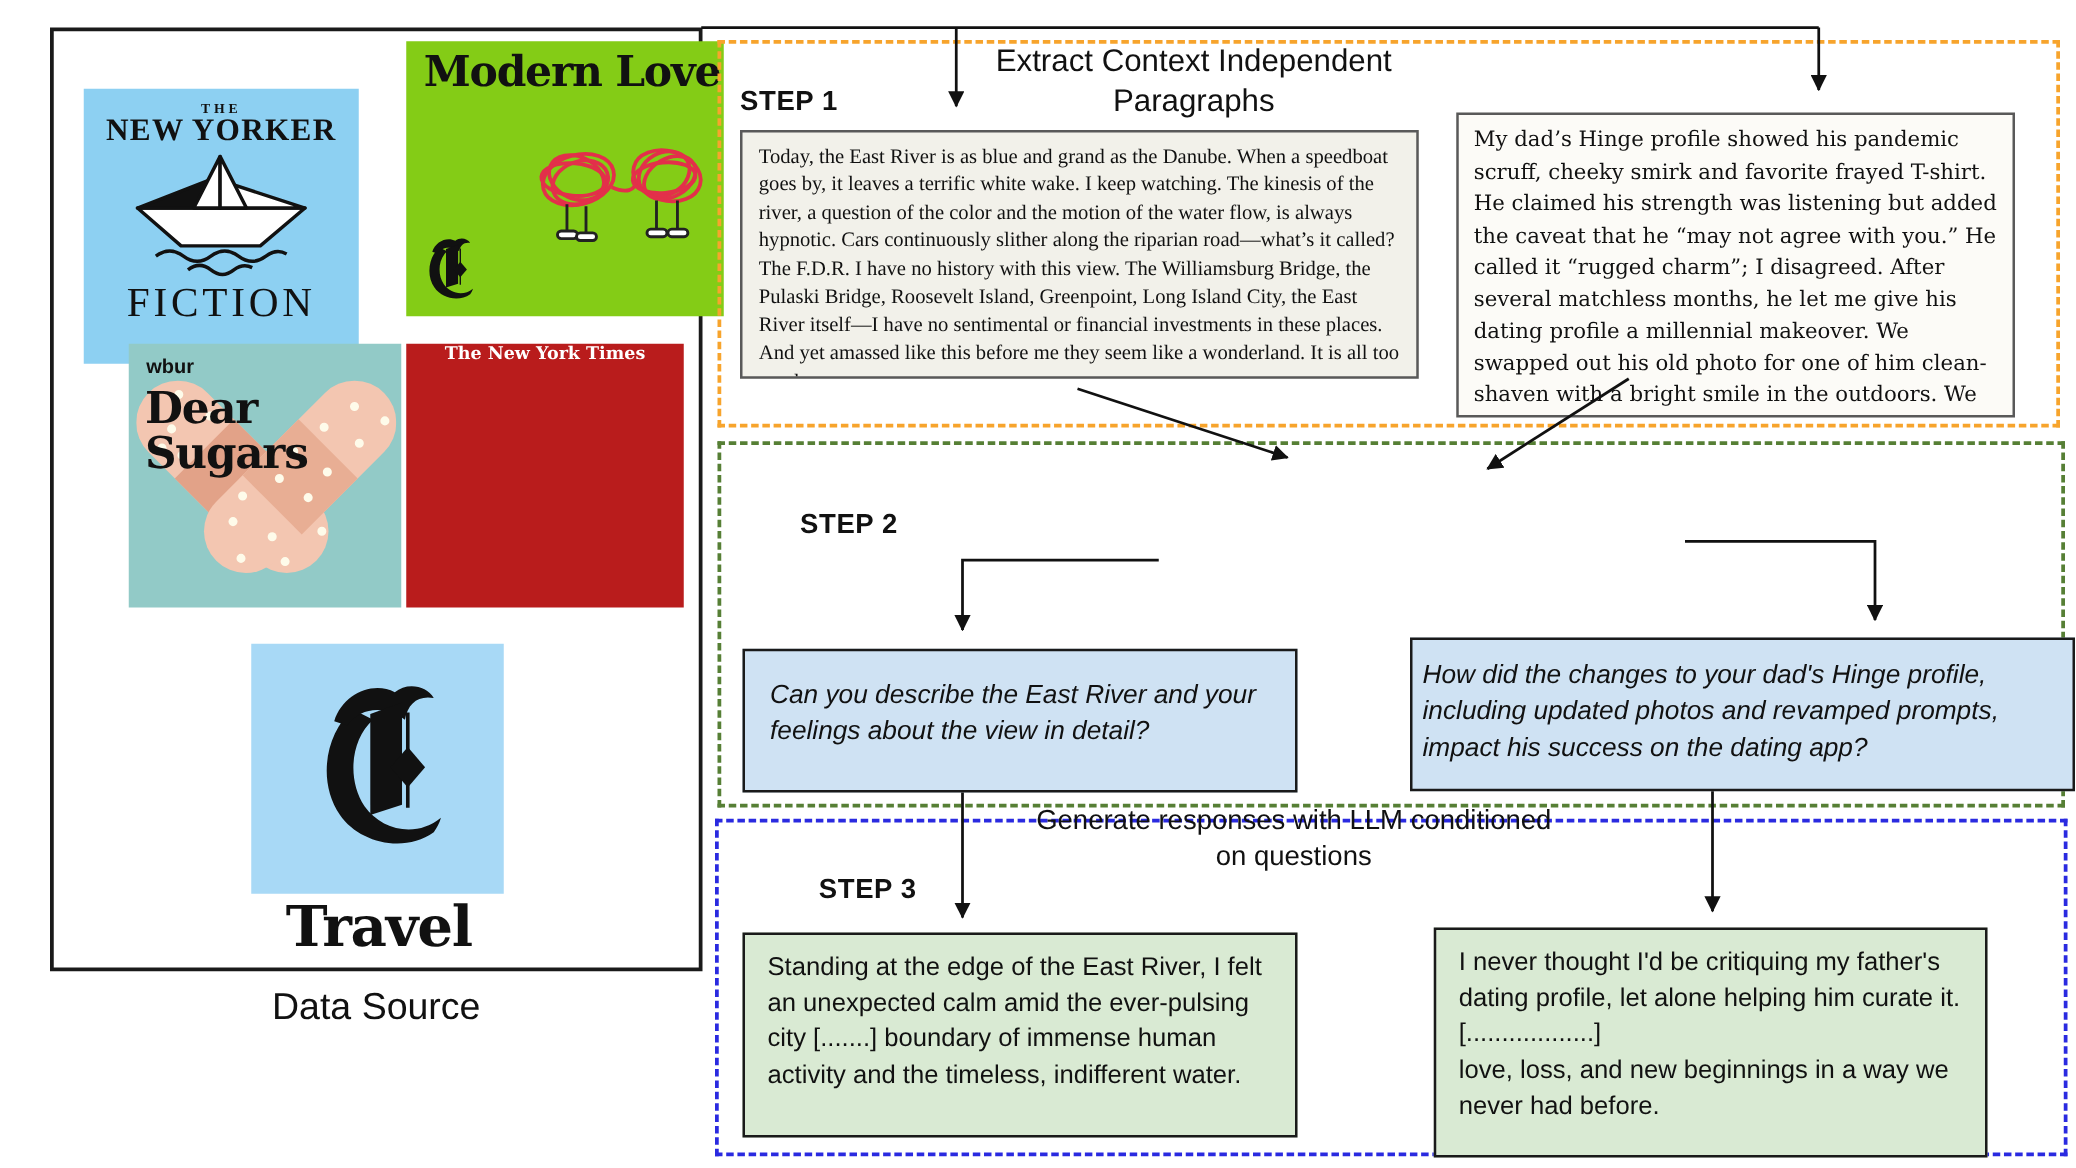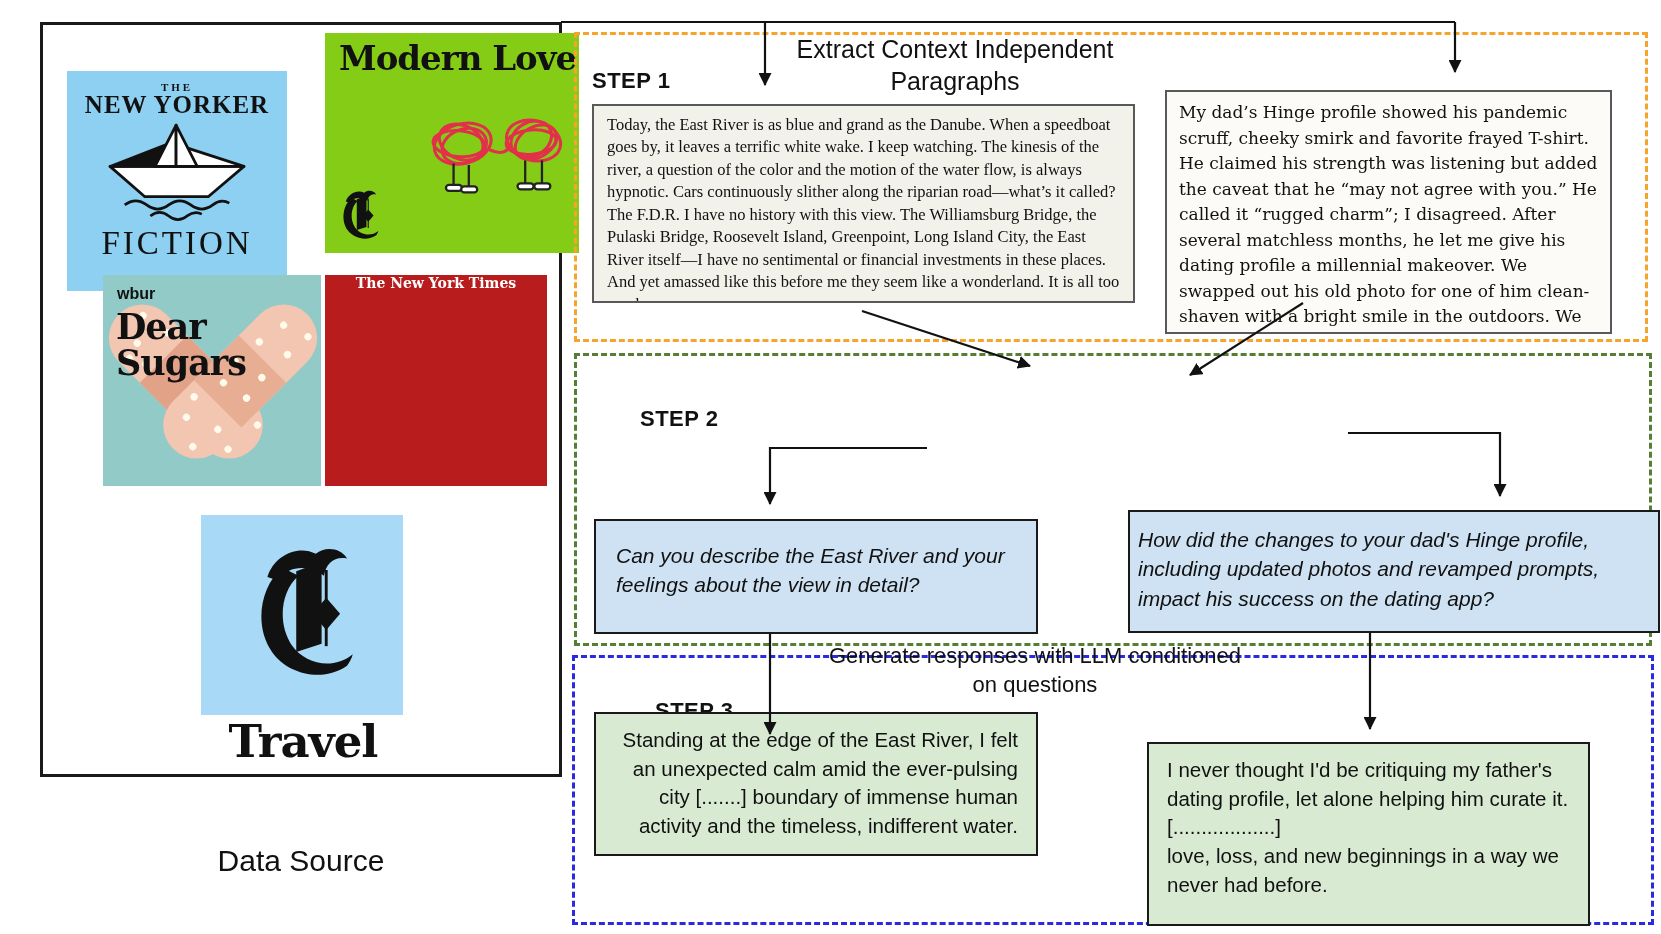--- a/index.html
+++ b/index.html
@@ -32,21 +32,21 @@
   .tile-cooking{left:282px;top:250px;width:222px;height:211px;background:#b91c1c;
                 display:flex;flex-direction:column;align-items:center;justify-content:space-between;}
   .ck-brand{color:#fff;font-family:"DejaVu Serif",serif;font-weight:700;font-size:14px;}
   .ck-title{color:#fff;font-family:"DejaVu Serif",serif;font-weight:700;font-size:42px;
             letter-spacing:-1px;margin-top:0px;}
   .tile-travel{left:158px;top:490px;width:202px;height:200px;background:#A8D9F6;
                display:flex;align-items:center;justify-content:center;}
   .travel-label{position:absolute;left:110px;top:690px;width:300px;text-align:center;
                 font-family:"DejaVu Serif",serif;font-weight:700;font-size:45px;
                 letter-spacing:-1px;}
-  .caption{position:absolute;left:40px;top:844px;width:522px;text-align:center;
+  .caption{position:absolute;left:40px;top:789px;width:522px;text-align:center;
            font-size:30px;}
 
   
   .region{position:absolute;border-style:dashed;border-width:3px;background:transparent;}
   .region-1{left:574px;top:32px;width:1068px;height:304px;border-color:#F7A42C;}
   .region-2{left:574px;top:353px;width:1072px;height:287px;border-color:#567F35;}
   .region-3{left:572px;top:655px;width:1076px;height:264px;border-color:#2A2AE0;}
 
   .step-label{position:absolute;font-weight:700;font-size:22px;letter-spacing:.5px;}
   .step1-label{left:592px;top:68px;}
@@ -67,21 +67,21 @@
   .promptbox{position:absolute;left:927px;top:381px;width:421px;height:117px;
              background:#D8D0E8;box-sizing:border-box;padding:11px 14px;
              font-size:22.5px;line-height:1.33;}
   .qbox{position:absolute;background:#CFE2F3;border:2px solid #1a1a1a;
         box-sizing:border-box;font-style:italic;font-size:21px;line-height:1.4;}
   .q-left{left:594px;top:519px;width:444px;height:115px;padding:20px 20px;}
   .q-right{left:1128px;top:510px;width:532px;height:123px;padding:13px 8px;}
   .rbox{position:absolute;background:#D9EAD3;border:2px solid #1a1a1a;
         box-sizing:border-box;font-size:20.5px;line-height:1.4;padding:12px 18px;
         white-space:pre-line;}
-  .r-left{left:594px;top:712px;width:444px;height:144px;text-align:right;}
+  .r-left{left:594px;top:746px;width:444px;height:164px;}
   .r-right{left:1147px;top:742px;width:443px;height:184px;}
 
   .overlay{position:absolute;left:0;top:0;pointer-events:none;}
   b{font-weight:700;}
 </style>
 </head>
 <body>
 
 <div id="canvas">
 

